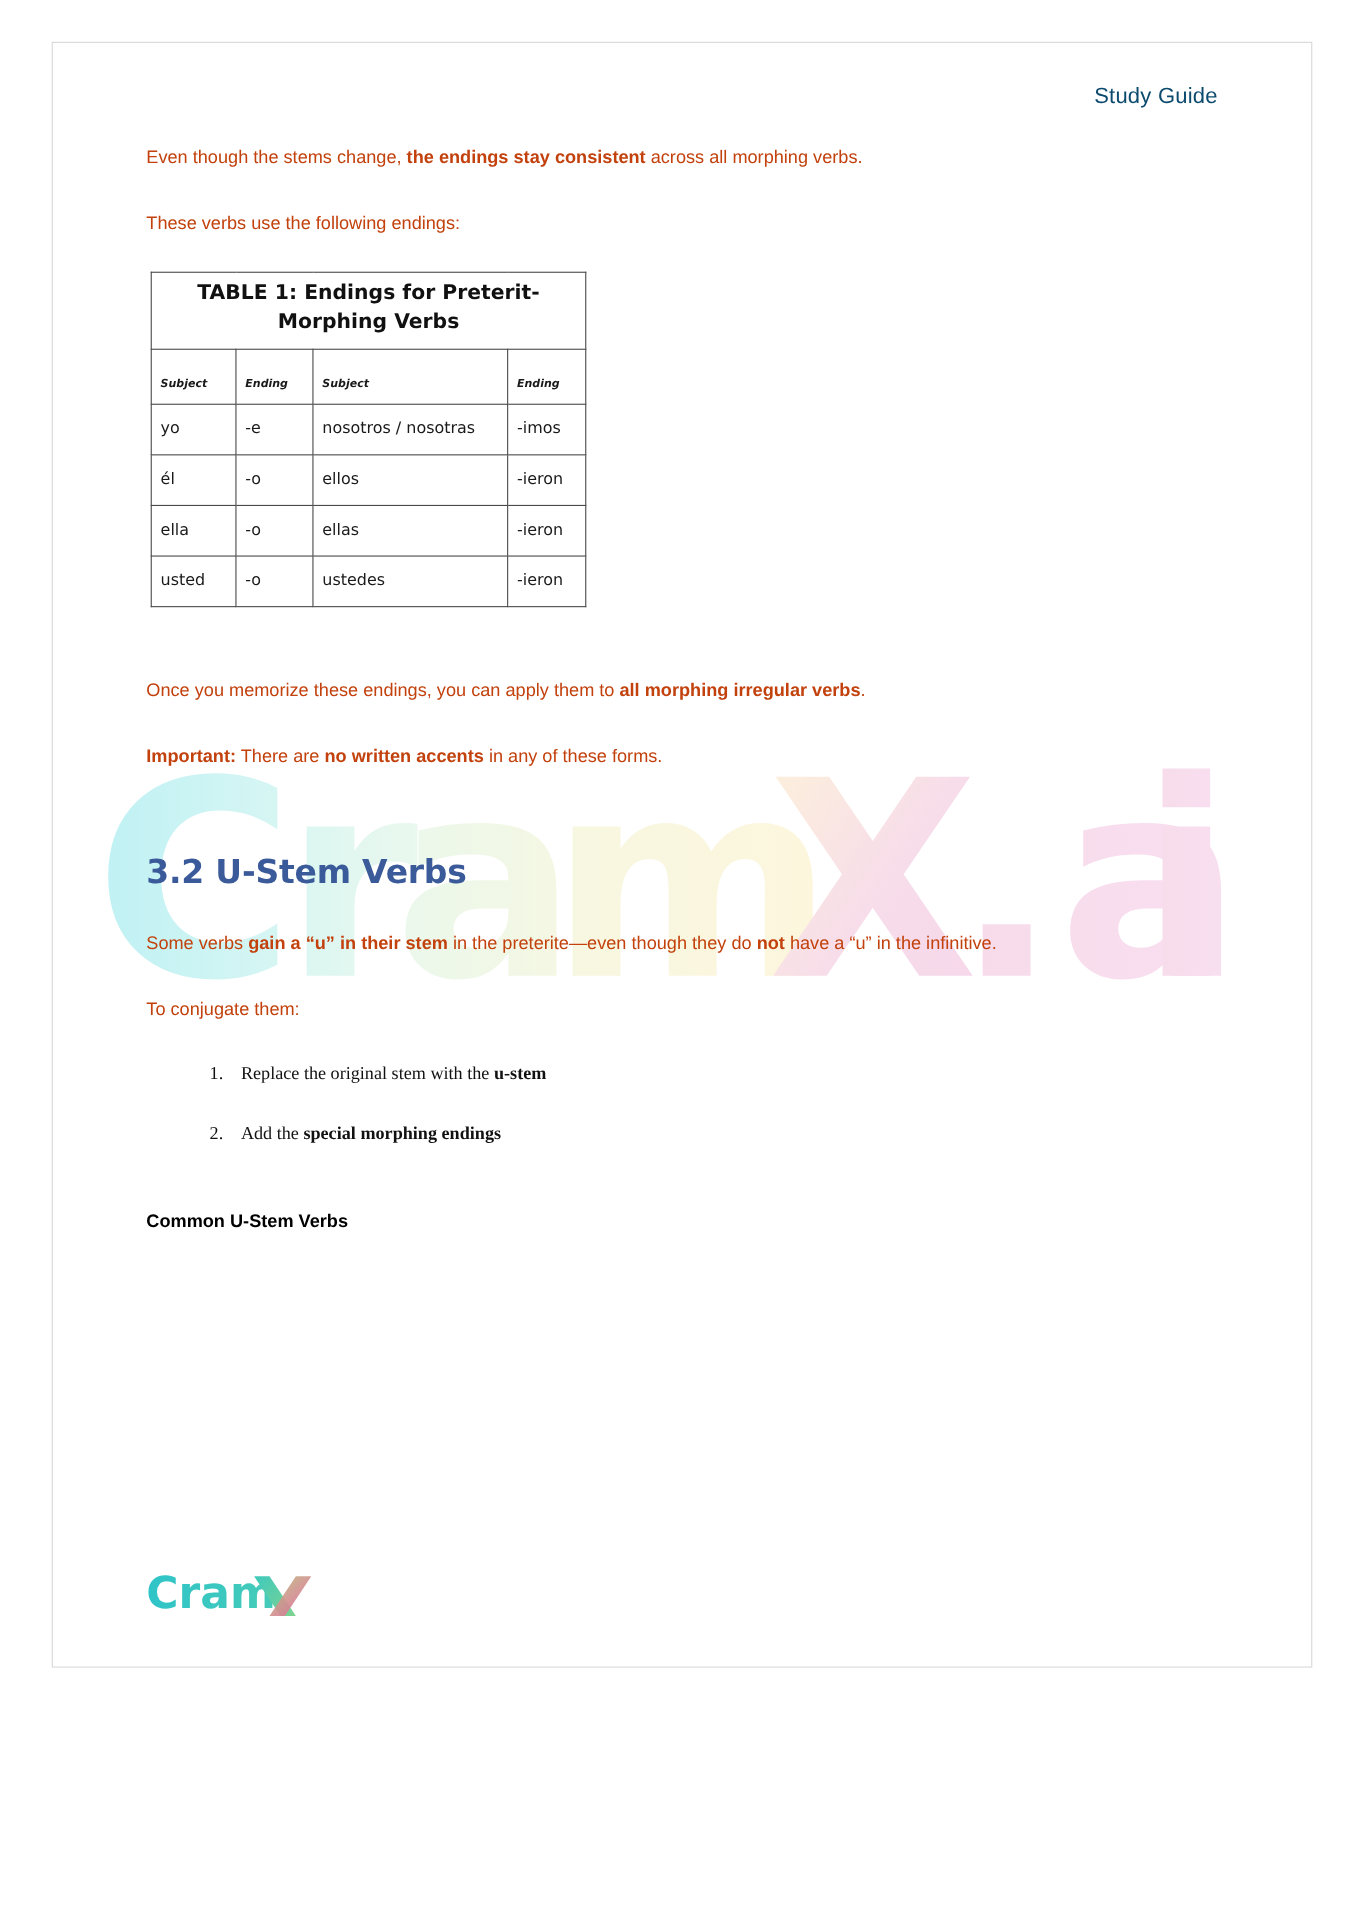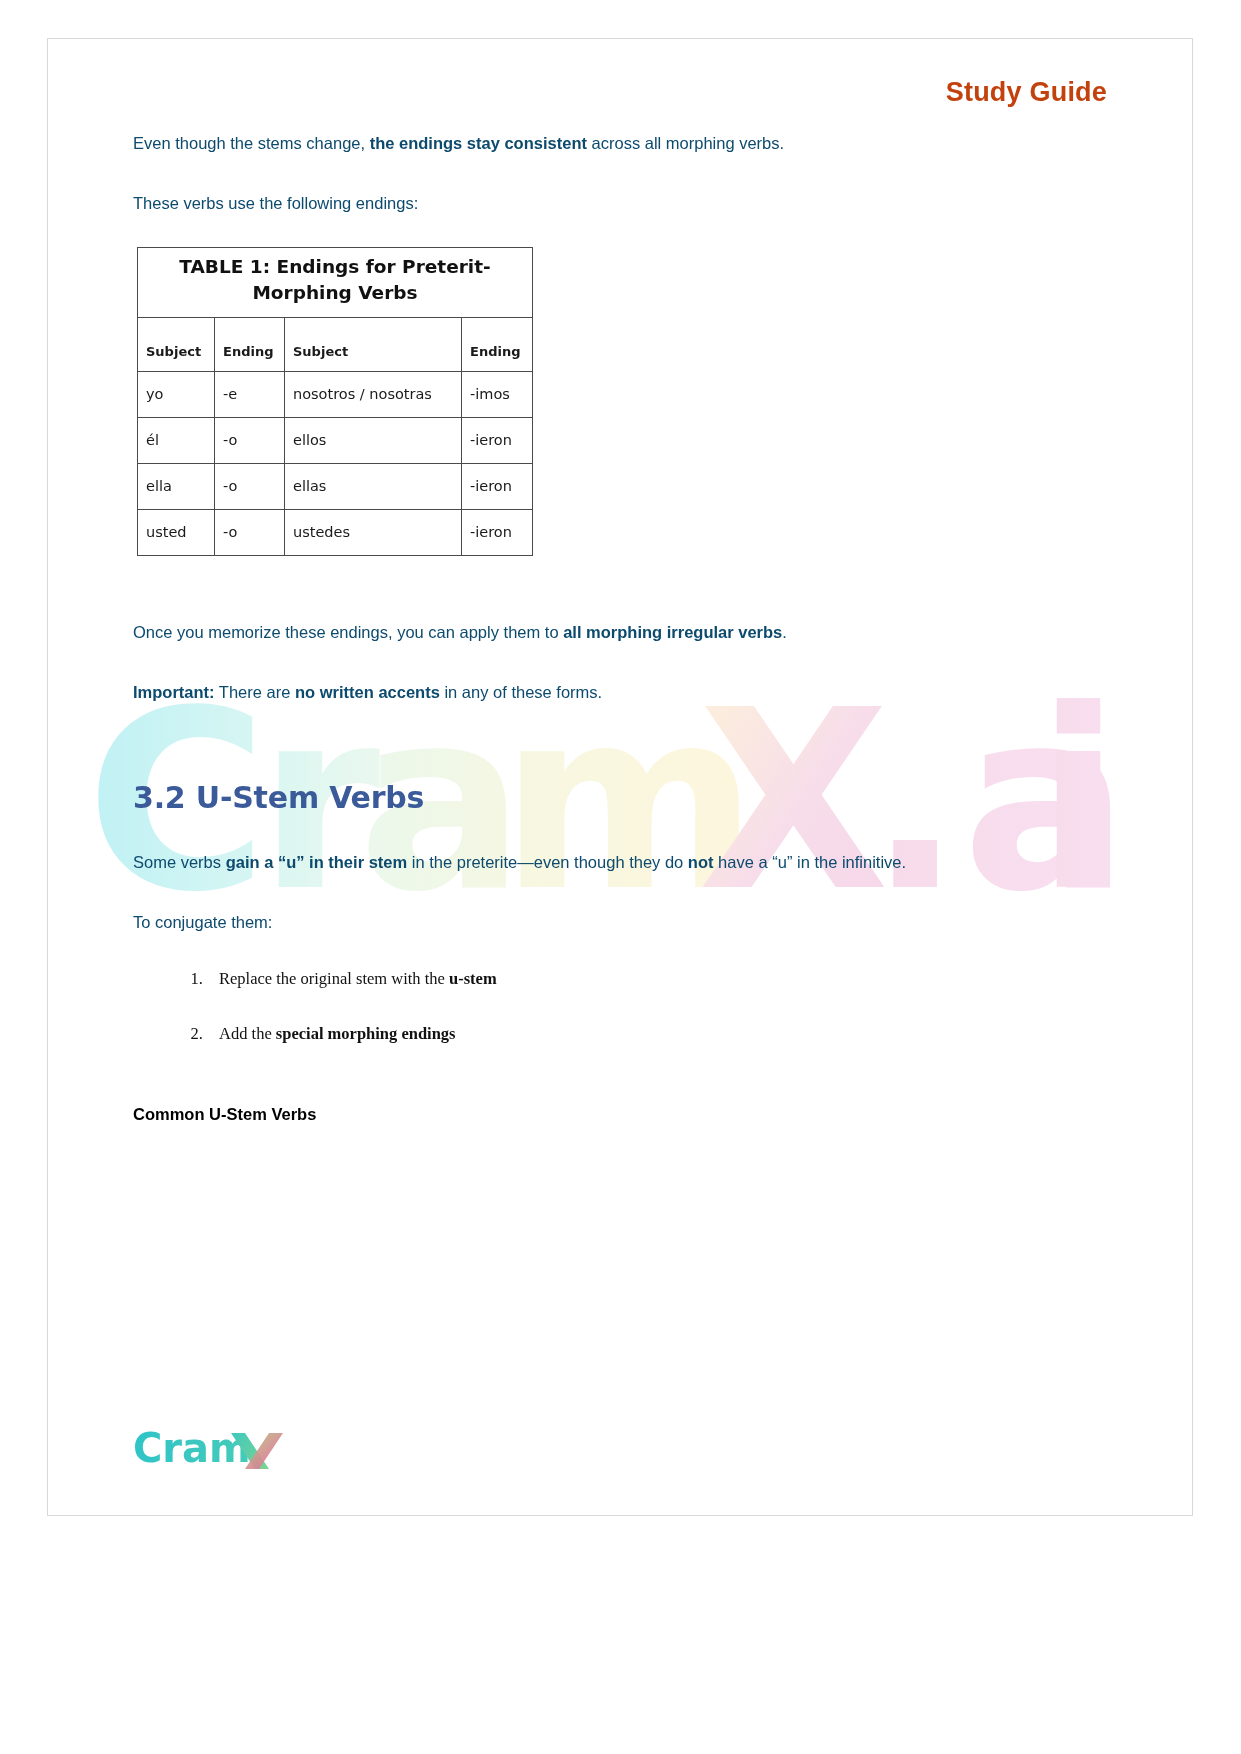--- a/index.html
+++ b/index.html
@@ -44,41 +44,41 @@
     pointer-events: none;
     z-index: 0;
   }
   .watermark svg { display: block; width: 100%; height: 100%; }
 
   
   .doc-header {
     position: absolute;
     right: 85px;
     top: 38px;
-    font-size: 27px;
-    font-weight: bold;
+    font-size: 20px;
+    font-weight: normal;
     letter-spacing: 0.2px;
-    color: #c2410c;
+    color: #0c4a6e;
     z-index: 2;
   }
 
   
   .content {
     position: absolute;
     left: 85px;
     top: 88px;
     width: 980px;
     z-index: 2;
   }
 
   p.body {
     margin: 0 0 28px 0;
     font-size: 16.5px;
     line-height: 1.95;
-    color: #0c4a6e;
+    color: #c2410c;
   }
 
   .sub-head {
     margin: 0 0 28px 0;
     font-size: 16.5px;
     font-weight: bold;
     line-height: 1.6;
     color: #000;
   }
 
@@ -108,23 +108,24 @@
   table.endings .tbl-title {
     text-align: center;
     font-weight: bold;
     font-size: 18.5px;
     line-height: 1.38;
     padding: 6px 10px 12px 10px;
     color: #111;
   }
   table.endings .col-head {
     font-weight: bold;
-    font-size: 13px;
+    font-size: 10px;
     padding-top: 26px;
     padding-bottom: 10px;
+    font-style: italic;
   }
   table.endings tr.data-row td { height: 30px; }
   col.c1 { width: 77px; }
   col.c2 { width: 70px; }
   col.c3 { width: 177px; }
   col.c4 { width: 71px; }
 
   
   h2.section {
     margin: 0 0 30px 0;

